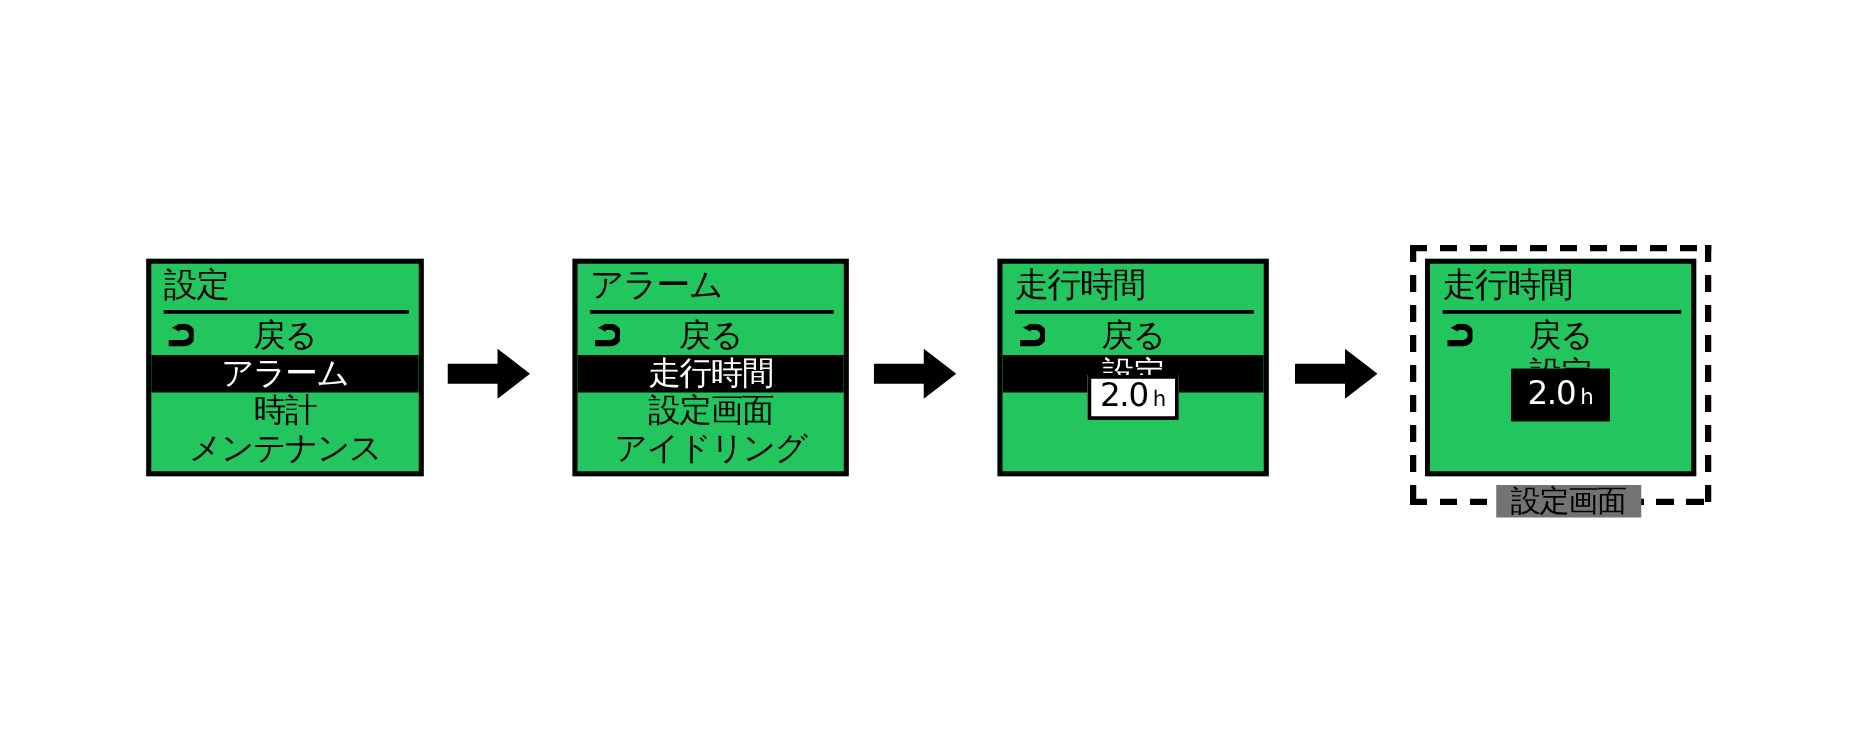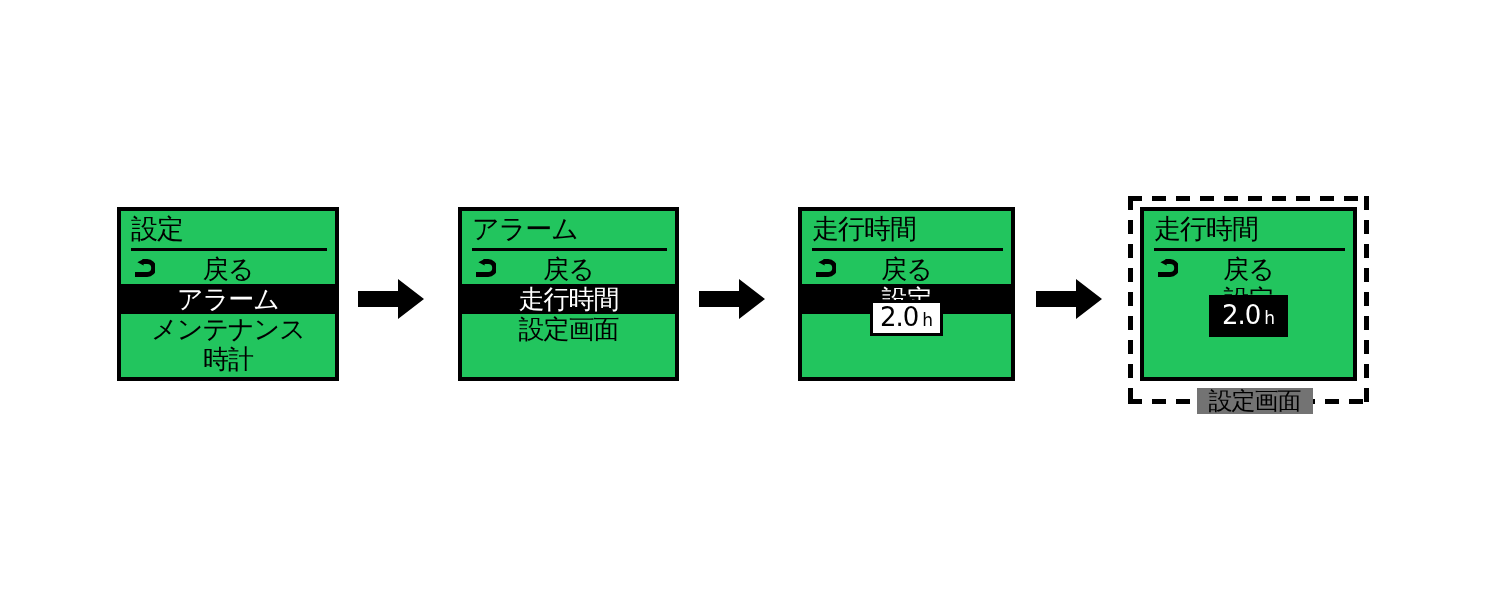--- a/index.html
+++ b/index.html
@@ -172,38 +172,39 @@
         <div class="lcd-title">設定</div>
         <div class="lcd-rule"></div>
         <div class="menu">
           <div class="menu-row"><span class="back-icon">
               <svg viewBox="0 0 22 20" width="22" height="20" aria-hidden="true">
                 <path d="M9.5 1.2 L9.5 5.0 L14.2 5.0 A4.0 4.0 0 0 1 14.2 13.0 L2.0 13.0 L2.0 18.0 L14.2 18.0 A9.0 9.0 0 0 0 14.2 0.0 L9.5 0.0 Z" fill="#000"></path>
                 <path d="M10.6 0.0 L10.6 6.4 L4.4 3.2 Z" fill="#000"></path>
               </svg>
             </span><span class="row-label">戻る</span></div>
           <div class="menu-row selected"><span class="row-label">アラーム</span></div>
+          <div class="menu-row"><span class="row-label">時計</span></div>
           <div class="menu-row"><span class="row-label">メンテナンス</span></div>
-          <div class="menu-row"><span class="row-label">時計</span></div>
         </div>
       </div>
     </div>
     <div class="panel" style="left:458px;top:207px;width:221px;height:174px;">
       <div class="panel-inner">
         <div class="lcd-title">アラーム</div>
         <div class="lcd-rule"></div>
         <div class="menu">
           <div class="menu-row"><span class="back-icon">
               <svg viewBox="0 0 22 20" width="22" height="20" aria-hidden="true">
                 <path d="M9.5 1.2 L9.5 5.0 L14.2 5.0 A4.0 4.0 0 0 1 14.2 13.0 L2.0 13.0 L2.0 18.0 L14.2 18.0 A9.0 9.0 0 0 0 14.2 0.0 L9.5 0.0 Z" fill="#000"></path>
                 <path d="M10.6 0.0 L10.6 6.4 L4.4 3.2 Z" fill="#000"></path>
               </svg>
             </span><span class="row-label">戻る</span></div>
           <div class="menu-row selected"><span class="row-label">走行時間</span></div>
           <div class="menu-row"><span class="row-label">設定画面</span></div>
+          <div class="menu-row"><span class="row-label">アイドリング</span></div>
         </div>
       </div>
     </div>
     <div class="panel" style="left:798px;top:207px;width:217px;height:174px;">
       <div class="panel-inner">
         <div class="lcd-title">走行時間</div>
         <div class="lcd-rule"></div>
         <div class="menu">
           <div class="menu-row"><span class="back-icon">
               <svg viewBox="0 0 22 20" width="22" height="20" aria-hidden="true">

